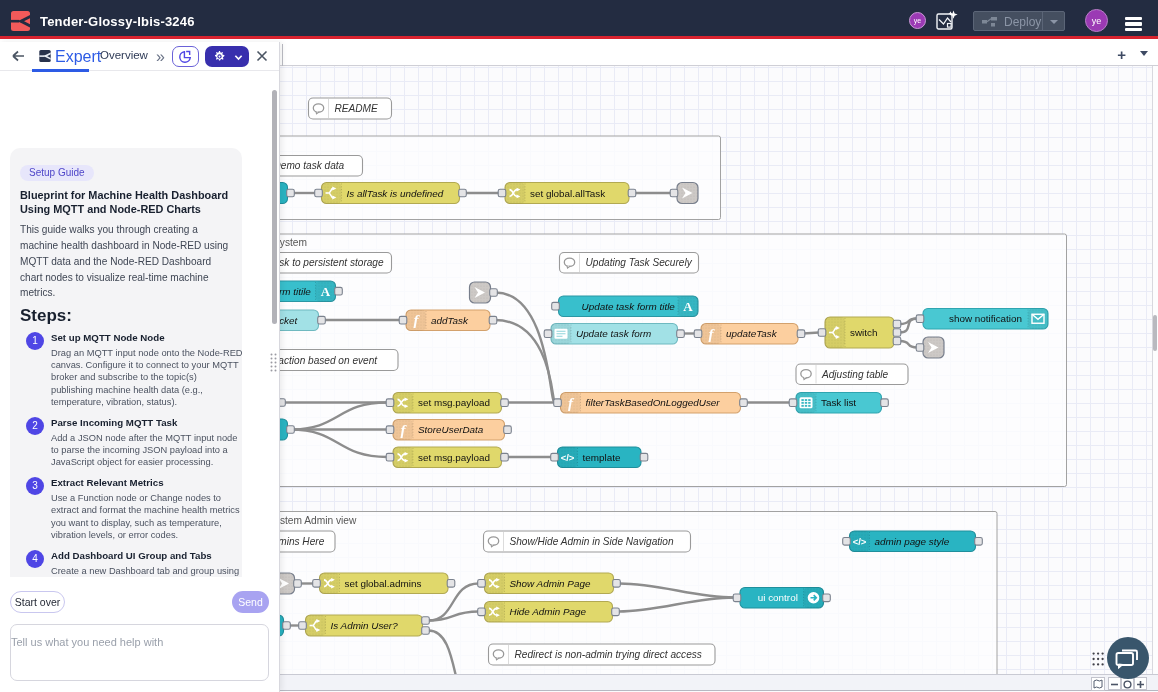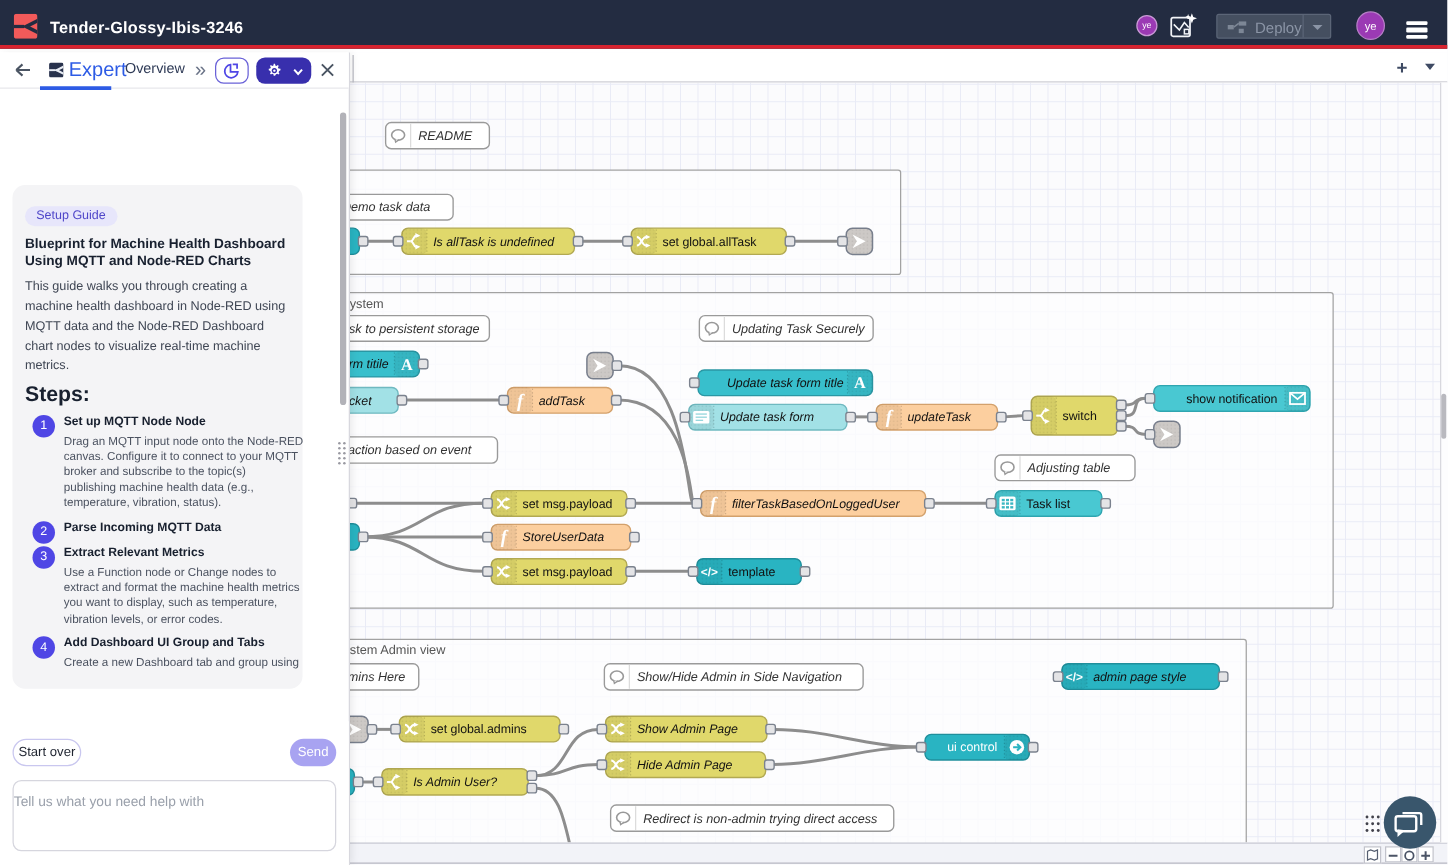--- a/index.html
+++ b/index.html
@@ -548,21 +548,22 @@
       <p>This guide walks you through creating a<br>machine health dashboard in Node-RED using<br>MQTT data and the Node-RED Dashboard<br>chart nodes to visualize real-time machine<br>metrics.</p>
       <p style="font-weight:bold; color:#18202f; margin-top:7px; font-size:17px;">Steps:</p>
       <div class="steps">
         <div class="step">
             <div class="stepn">1</div>
             <div class="stept">Set up MQTT Node Node</div>
           <div class="stepb">Drag an MQTT input node onto the Node-RED<br>canvas. Configure it to connect to your MQTT<br>broker and subscribe to the topic(s)<br>publishing machine health data (e.g.,<br>temperature, vibration, status).</div>
           </div>
         <div class="step">
             <div class="stepn">2</div>
-            <div class="stept">Parse Incoming MQTT Data</div>
+            <div class="stept">Parse Incoming MQTT Task</div>
+          <div class="stepb">Add a JSON node after the MQTT input node<br>to parse the incoming JSON payload into a<br>JavaScript object for easier processing.</div>
           </div>
         <div class="step">
             <div class="stepn">3</div>
             <div class="stept">Extract Relevant Metrics</div>
           <div class="stepb">Use a Function node or Change nodes to<br>extract and format the machine health metrics<br>you want to display, such as temperature,<br>vibration levels, or error codes.</div>
           </div>
         <div class="step">
             <div class="stepn">4</div>
             <div class="stept">Add Dashboard UI Group and Tabs</div>
           <div class="stepb">Create a new Dashboard tab and group using</div>

